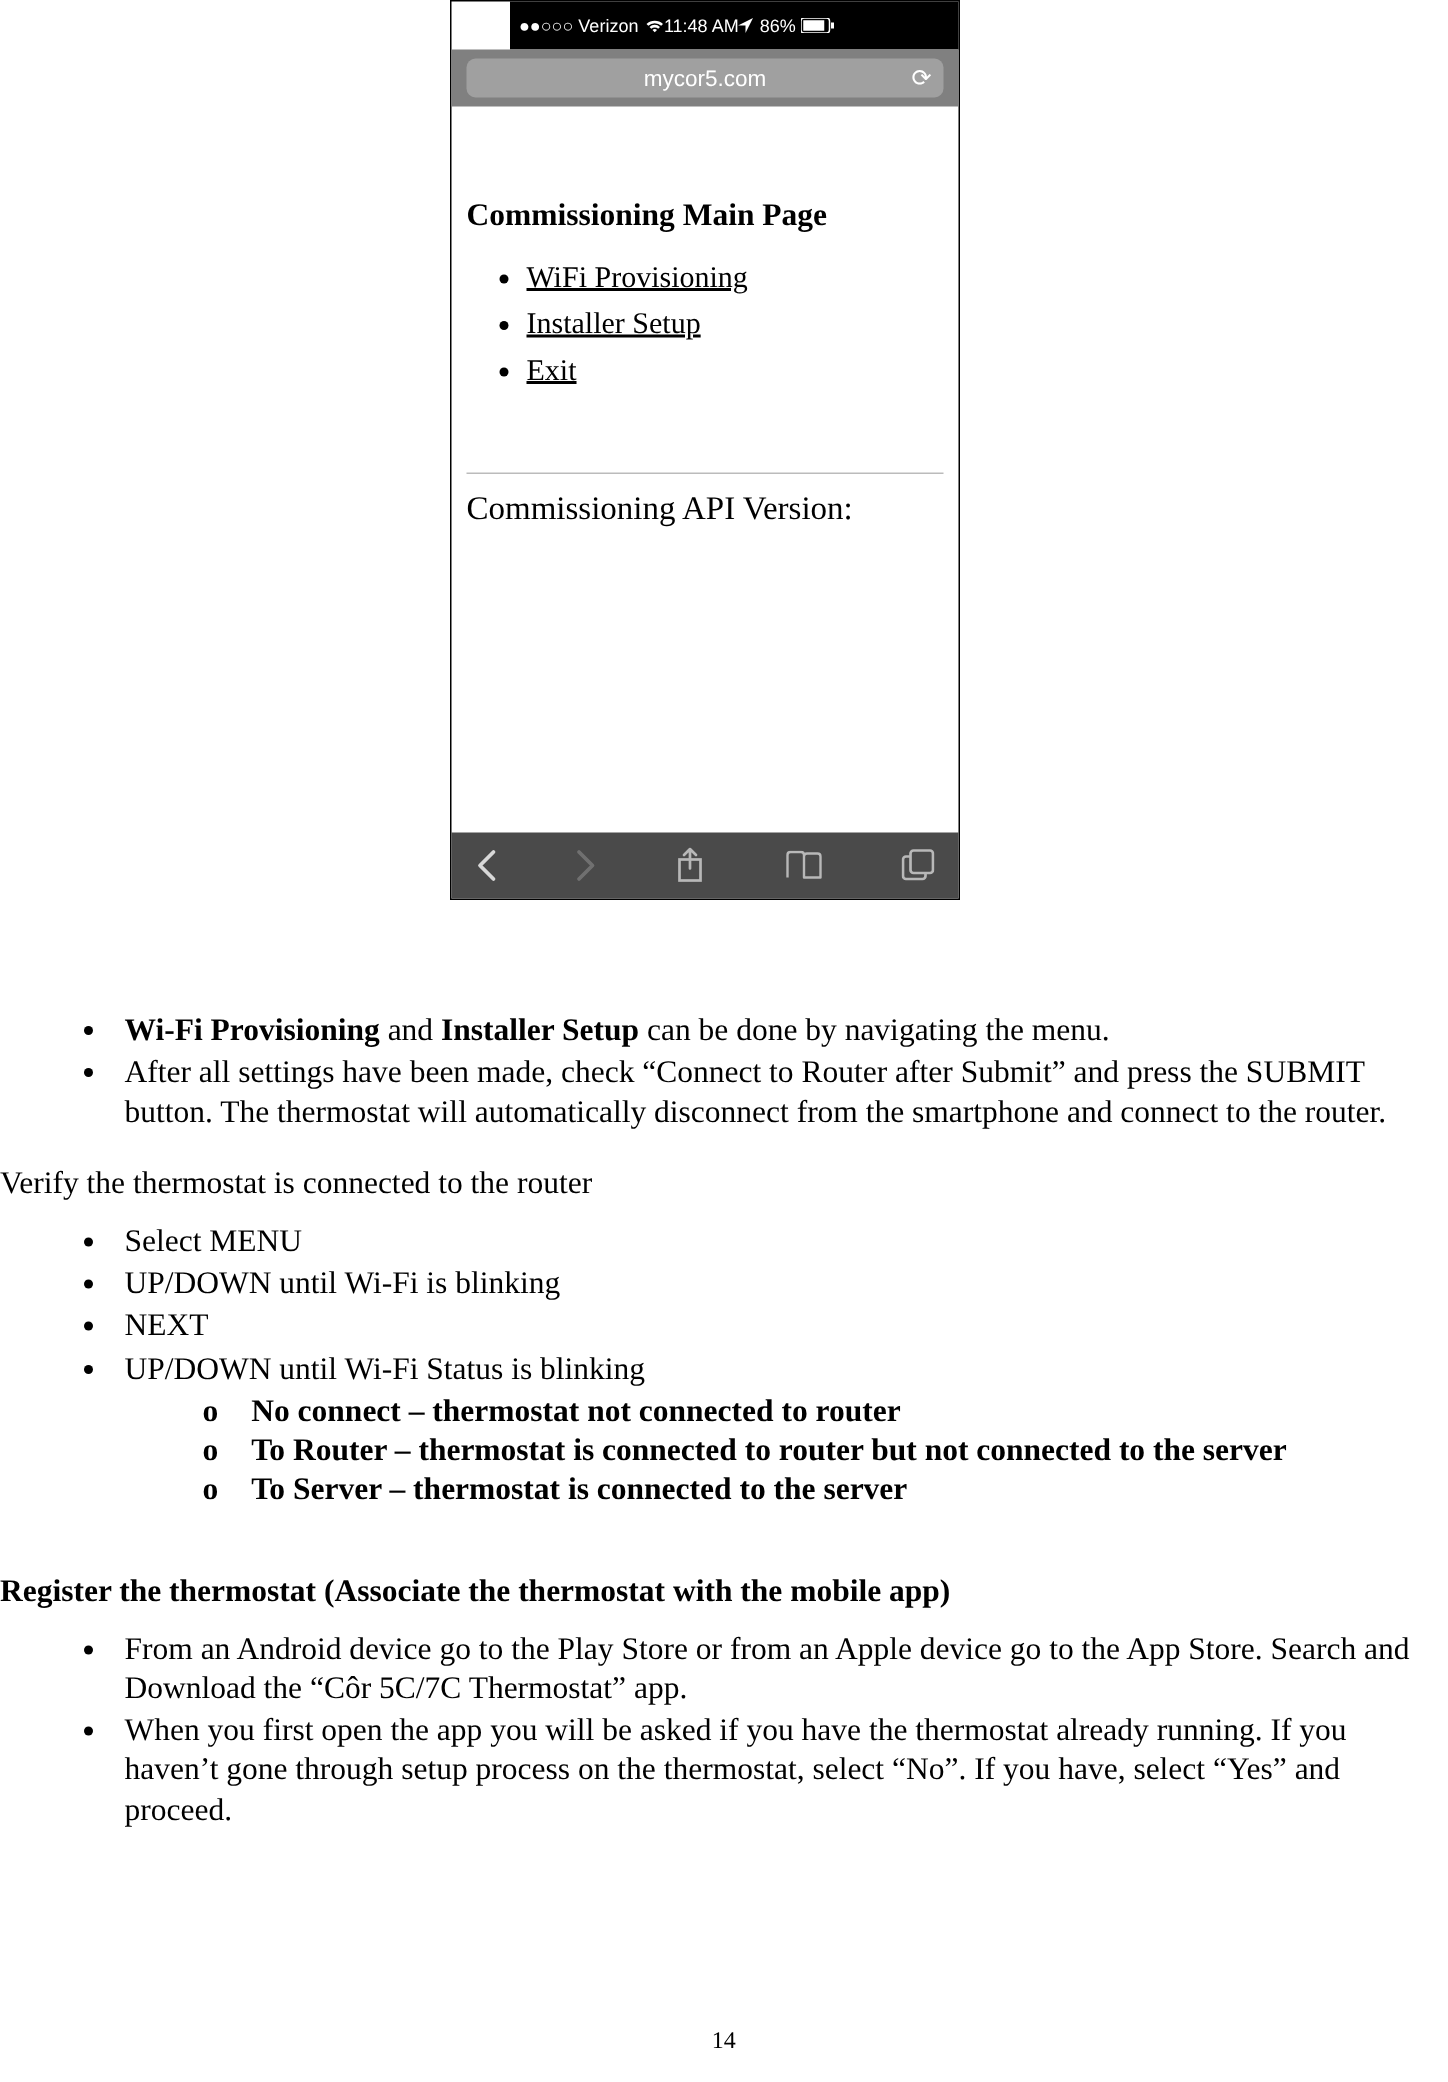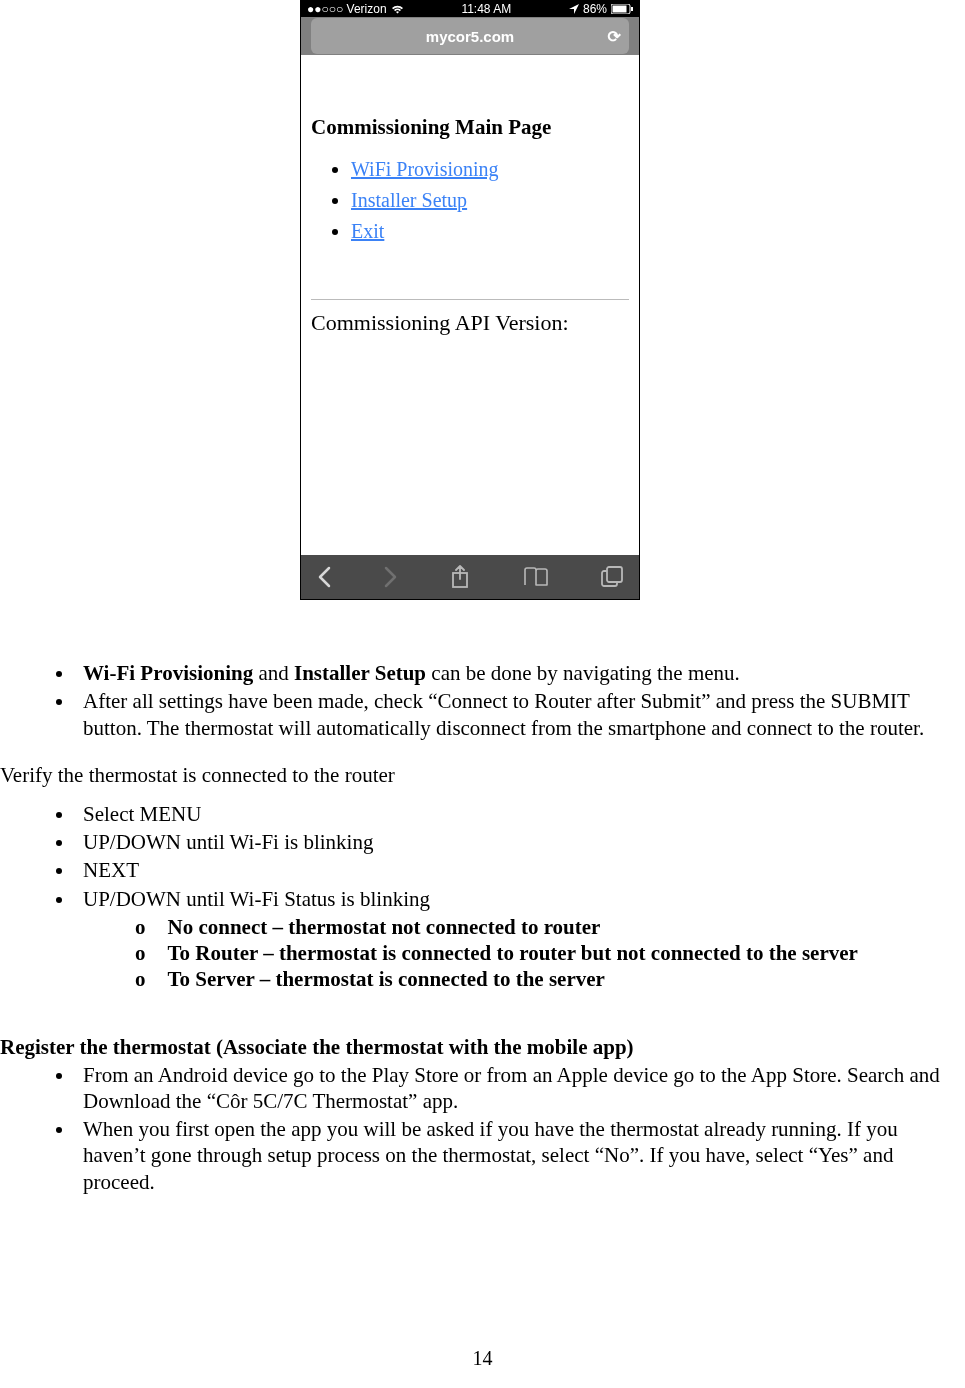--- a/index.html
+++ b/index.html
@@ -16,52 +16,52 @@
       width: 340px;
       height: 600px;
       margin: 0 auto 0 300px;
       border: 1px solid #000;
       position: relative;
       background: #fff;
       display: flex;
       flex-direction: column;
     }
     .status-bar {
-      height: 16px;
+      height: 32px;
       background: #000;
       color: #fff;
       font-size: 12px;
       font-family: Arial, sans-serif;
       display: flex;
       align-items: center;
-      justify-content: space-between;
+      justify-content: flex-start;
       padding: 0 6px;
+      margin-left: 39px;
     }
     .status-left, .status-right { display: flex; align-items: center; gap: 4px; }
     .address-bar {
       height: 38px;
       background: #808080;
       display: flex;
       align-items: center;
       padding: 0 10px;
       gap: 10px;
     }
     .address-field {
       flex: 1;
       background: rgba(255,255,255,0.25);
       border-radius: 6px;
-      height: 36px;
+      height: 26px;
       display: flex;
       align-items: center;
       justify-content: center;
       color: #fff;
       font-family: Arial, sans-serif;
       font-size: 15px;
       position: relative;
-      font-weight: bold;
     }
     .reload-icon {
       position: absolute;
       right: 8px;
       color: #fff;
       font-size: 16px;
     }
     .phone-content {
       flex: 1;
       padding: 12px 10px;
@@ -74,21 +74,21 @@
       font-weight: bold;
       margin-bottom: 18px;
     }
     .phone-list {
       list-style: disc;
       padding-left: 40px;
       font-size: 20px;
     }
     .phone-list li { margin-bottom: 8px; }
     .phone-link {
-      color: #3b82f6;
+      color: #000000;
       text-decoration: underline;
     }
     .phone-hr {
       border: none;
       border-top: 1px solid #bbb;
       margin-top: 56px;
       margin-bottom: 10px;
     }
     .phone-api {
       font-size: 22px;
@@ -106,20 +106,21 @@
       color: #b0b0b0;
       font-size: 22px;
     }
     .toolbar-icon.active { color: #d8d8d8; }
     .doc-content {
       padding: 60px 0 0 0;
     }
     .doc-list {
       list-style: disc;
       padding-left: 75px;
+      margin-top: 13px;
     }
     .doc-list li {
       margin-bottom: 2px;
       padding-left: 8px;
       line-height: 1.25;
     }
     .run > strong { font-weight: bold; }
     .steps-header {
       margin-top: 22px;
       margin-bottom: 13px;
@@ -136,21 +137,21 @@
     .register-head {
       font-weight: bold;
       margin-top: 42px;
       margin-bottom: 2px;
     }
     .page-number {
       position: absolute;
       bottom: 18px;
       left: 0; right: 0;
       text-align: center;
-      font-size: 20px;
+      font-size: 16px;
     }
     svg { display: block; }
   </style>
 </head>
 <body>
 
 <div class="phone-screenshot">
 
   <div class="status-bar">
     <div class="status-left">

